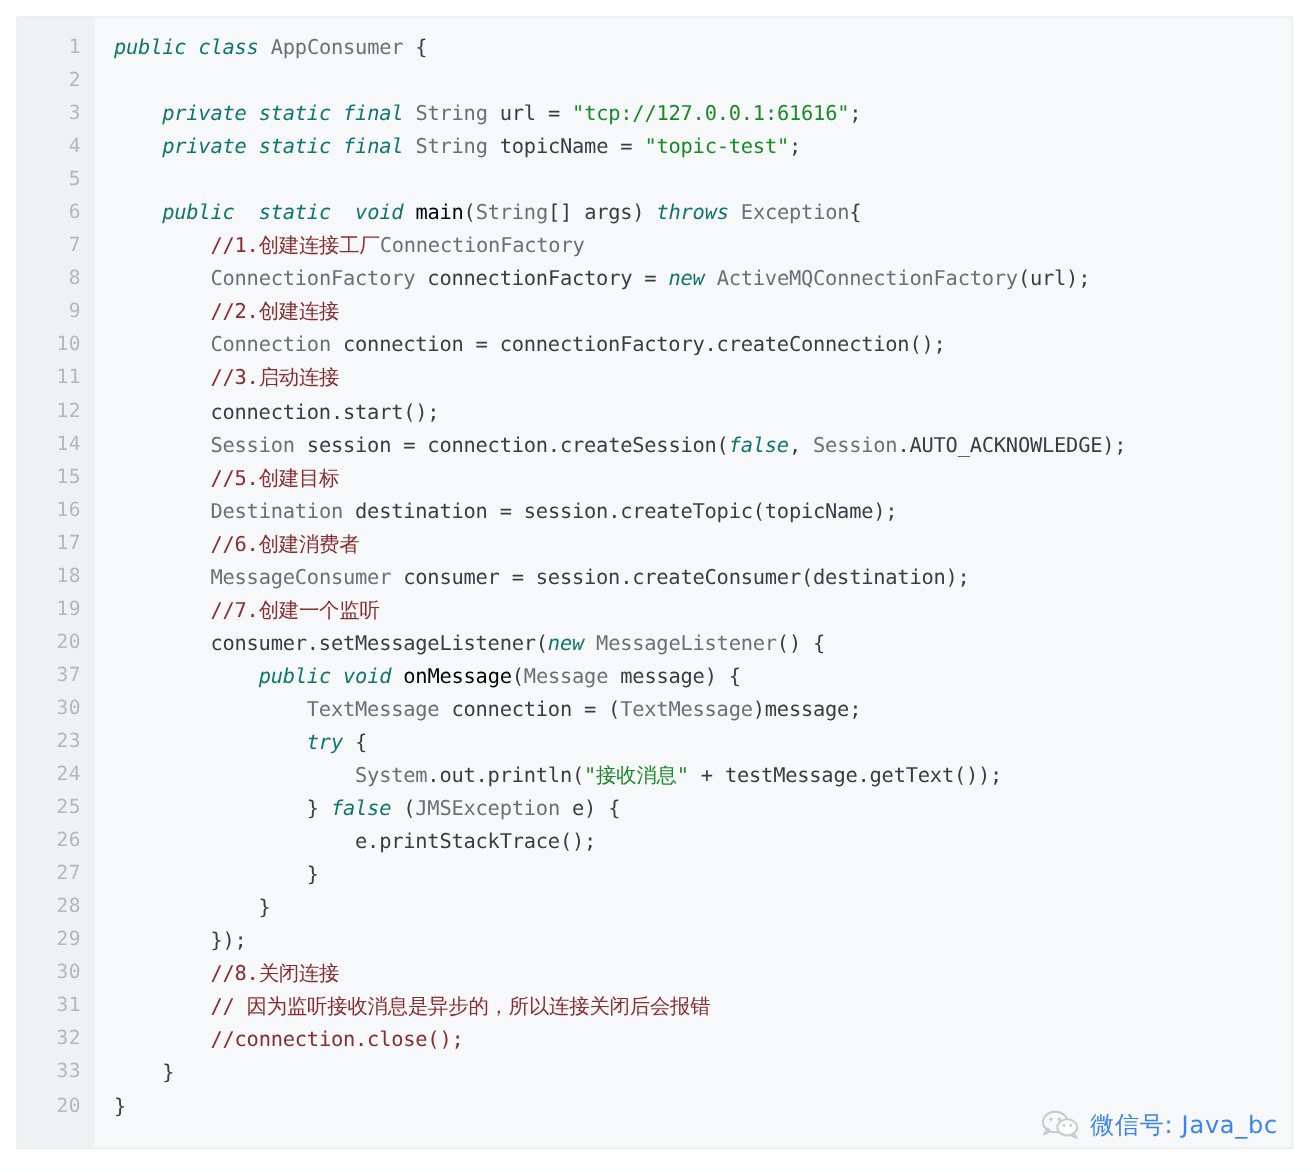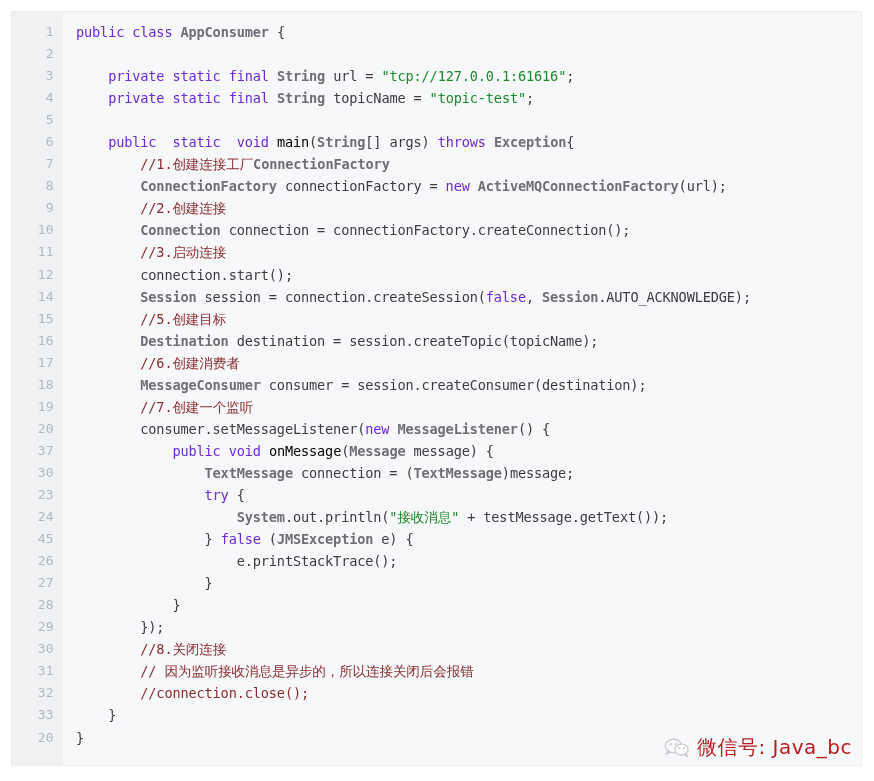--- a/index.html
+++ b/index.html
@@ -68,37 +68,36 @@
     padding-left: 13px;
     white-space: pre;
     font-family: "DejaVu Sans Mono", monospace;
     font-size: 13.6px;
     line-height: 22.05px;
     color: #3b3b46;
     letter-spacing: -0.15px;
   }
 
   
-  .kw   { color: #6d28d9; }
+  .kw   { color: #0f766e; font-style: italic; }
   .str  { color: #1a8a28; }
   .cmt  { color: #8a2c2e; }
-  .type { color: #6e6e78; font-weight: bold; }
+  .type { color: #6e6e78; }
   .mth  { color: #000000; }
   .plain{ color: #3b3b46; }
 
   .watermark {
     position: absolute;
     right: 22px;
     bottom: 20px;
     display: flex;
-    align-items: center;
     gap: 7px;
-    color: #b91c1c;
+    color: #3b82f6;
     font-family: "DejaVu Sans", sans-serif;
-    font-size: 20px;
+    font-size: 16px;
     letter-spacing: 0.5px;
     user-select: none;
   }
   .watermark svg { display: block; }
 </style>
 </head>
 <body>
 
 <div class="code-card">
   <div class="gutter-bg"></div>
@@ -189,21 +188,21 @@
       </div>
       <div class="code-row">
         <div class="ln">23</div>
         <div class="lc"><span class="plain">                </span><span class="kw">try</span><span class="plain"> {</span></div>
       </div>
       <div class="code-row">
         <div class="ln">24</div>
         <div class="lc"><span class="plain">                    </span><span class="type">System</span><span class="plain">.out.println(</span><span class="str">"接收消息"</span><span class="plain"> + testMessage.getText());</span></div>
       </div>
       <div class="code-row">
-        <div class="ln">45</div>
+        <div class="ln">25</div>
         <div class="lc"><span class="plain">                } </span><span class="kw">false</span><span class="plain"> (</span><span class="type">JMSException</span><span class="plain"> e) {</span></div>
       </div>
       <div class="code-row">
         <div class="ln">26</div>
         <div class="lc"><span class="plain">                    e.printStackTrace();</span></div>
       </div>
       <div class="code-row">
         <div class="ln">27</div>
         <div class="lc"><span class="plain">                }</span></div>
       </div>

